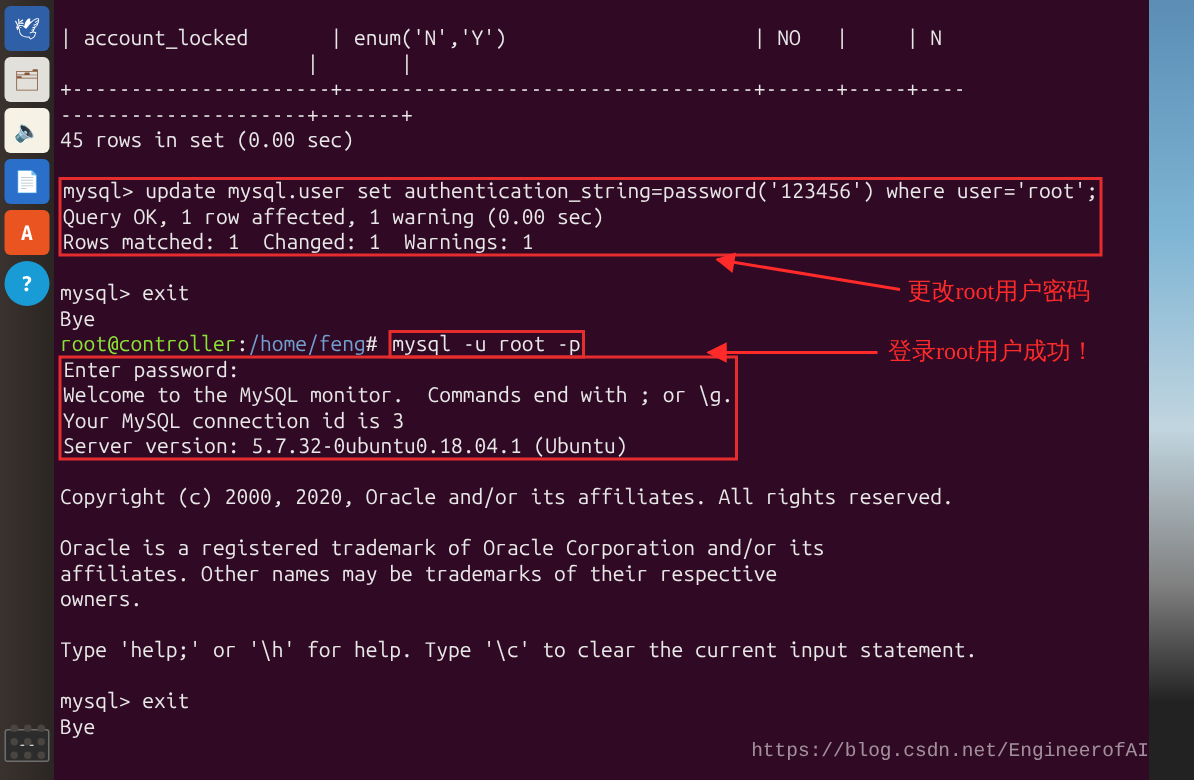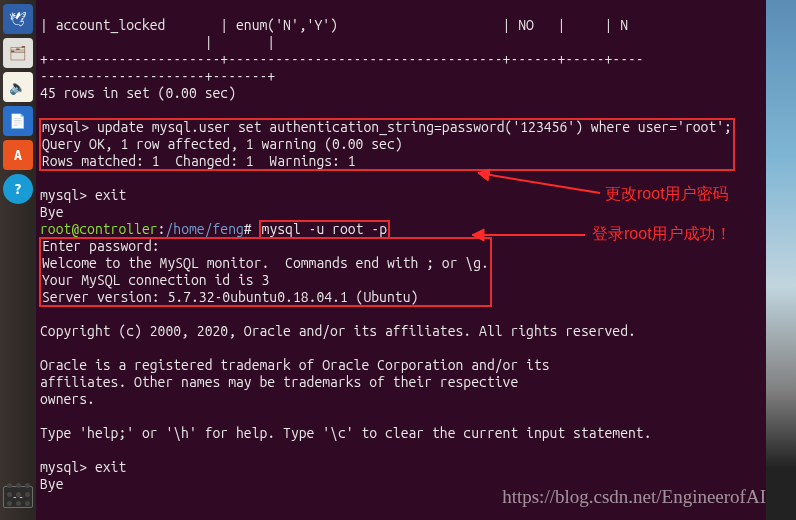--- a/index.html
+++ b/index.html
@@ -48,38 +48,38 @@
     background: linear-gradient(180deg,#5b8db5 0%,#7fb5d4 30%,#c1d5df 55%,#808080 75%,#222 90%);
   }
   .red-box {
     outline: 2px solid #e62d2d;
     outline-offset: -1px;
     display: inline-block;
   }
   .annotation {
     position: absolute;
     color: #ff2a2a;
-    font-family: Liberation Sans, sans-serif;
+    font-family: Liberation Serif, serif;
     font-size: 16px;
     font-weight: 500;
     text-align: center;
   }
   .arrow {
     position: absolute;
     stroke: #ff2a2a;
     fill: #ff2a2a;
   }
   .prompt-user { color: #8ae234; }
   .prompt-path { color: #729fcf; }
   .watermark {
     position: absolute;
     right: 30px; bottom: 12px;
     color: rgba(255,255,255,0.55);
-    font-family: Liberation Serif, serif;
-    font-size: 19px;
+    font-family: Liberation Mono, monospace;
+    font-size: 13px;
   }
   .dots-icon {
     position: absolute;
     left: 4px; bottom: 12px;
     width: 28px; height: 28px;
     display: grid;
     grid-template-columns: repeat(3,5px);
     grid-template-rows: repeat(3,5px);
     gap: 4px;
     align-content: center;

